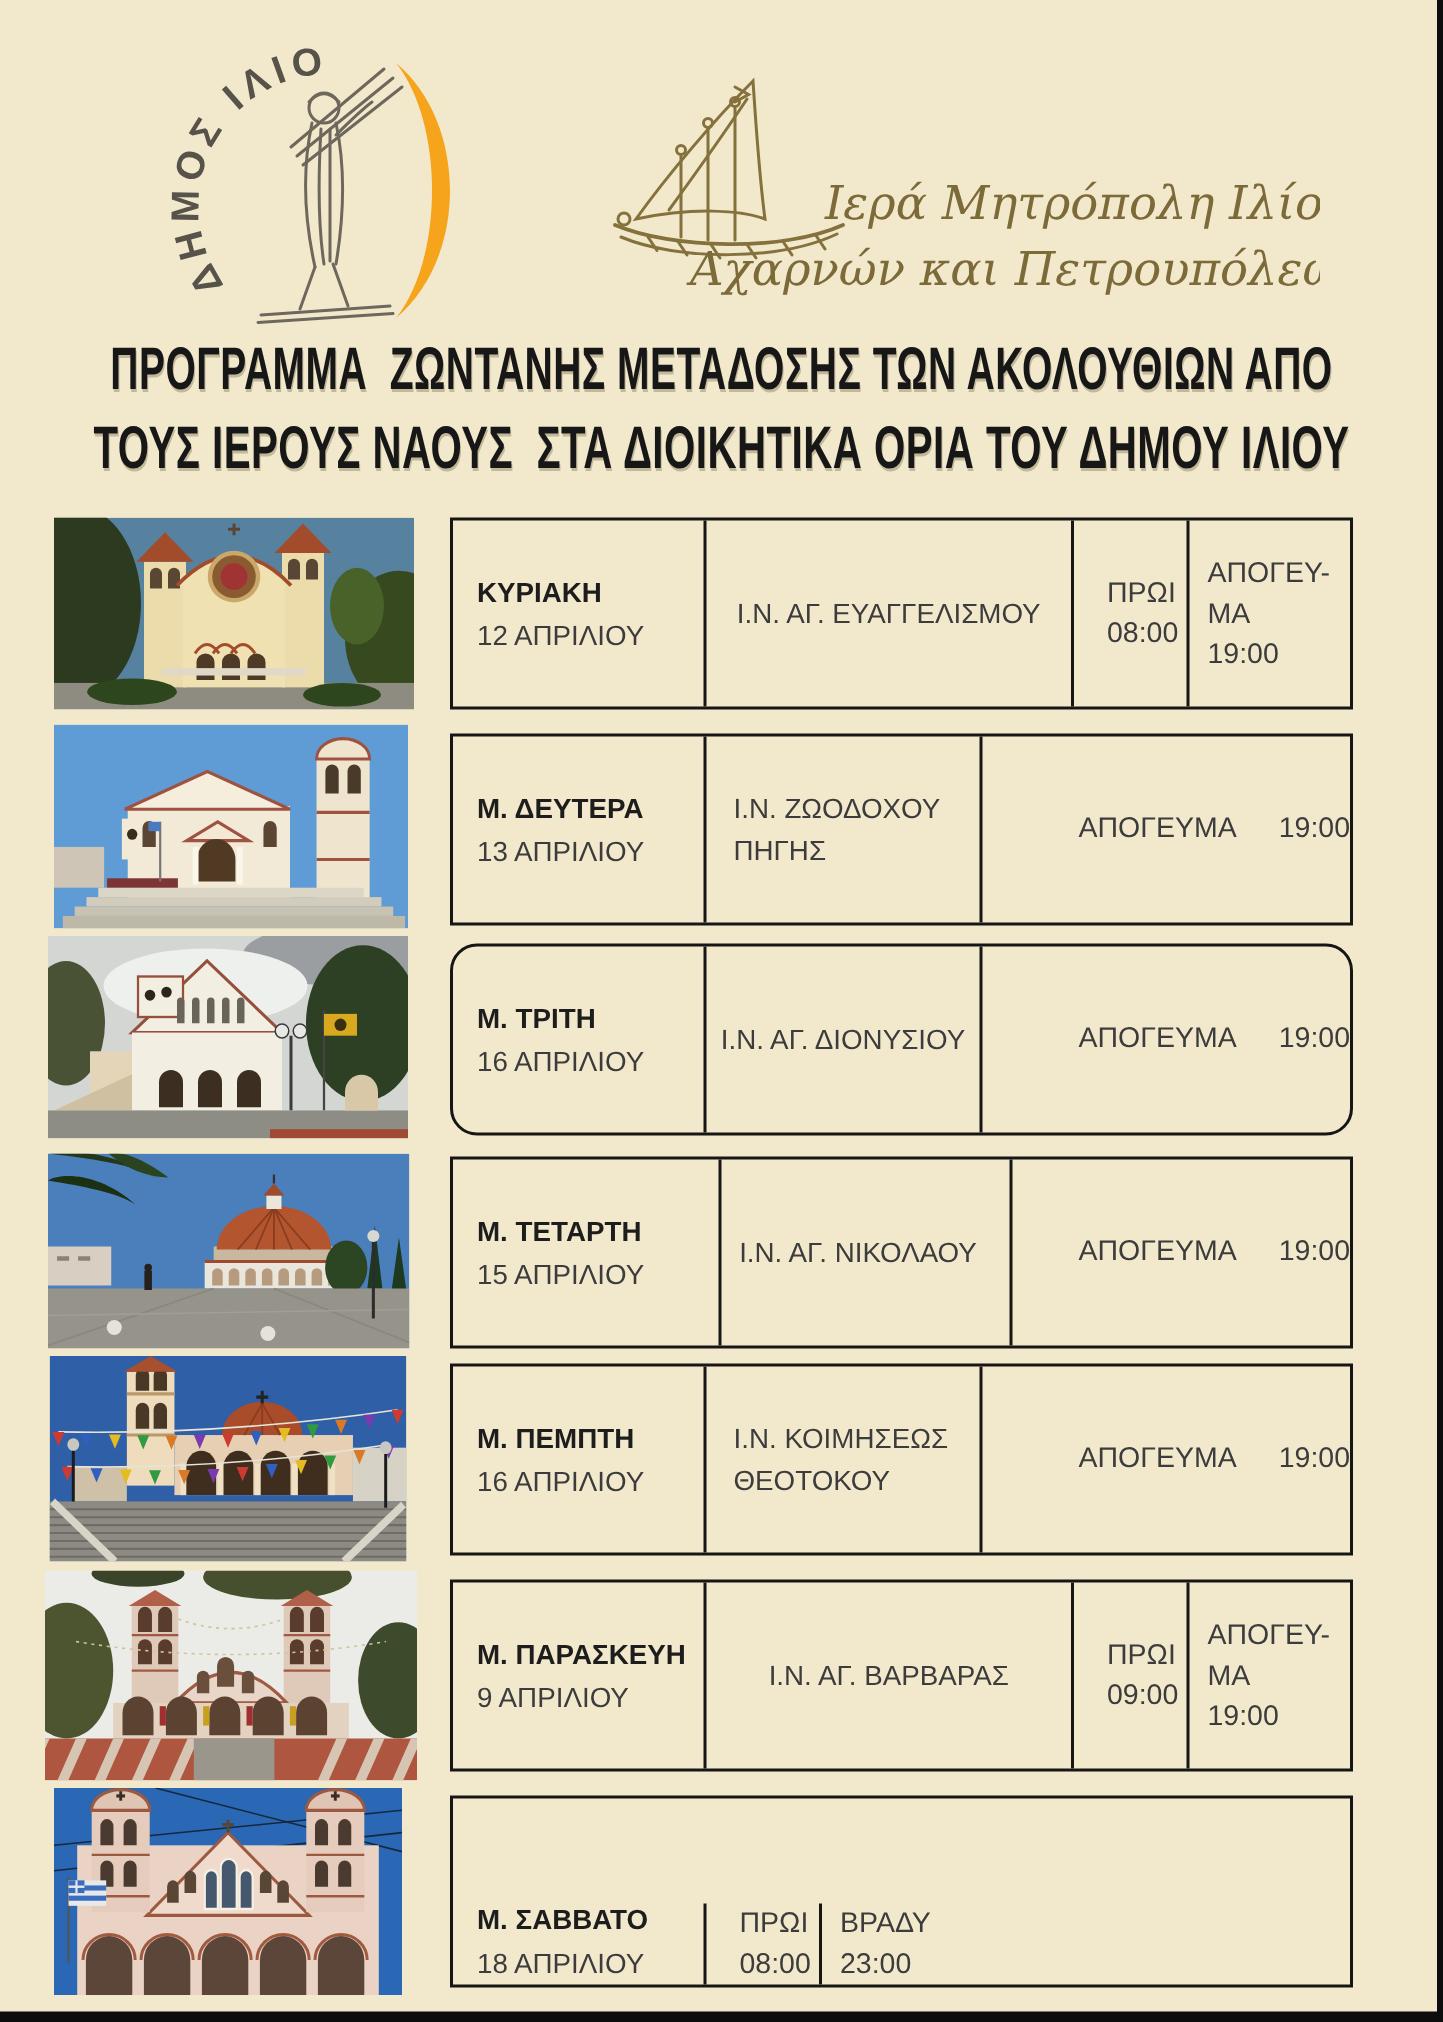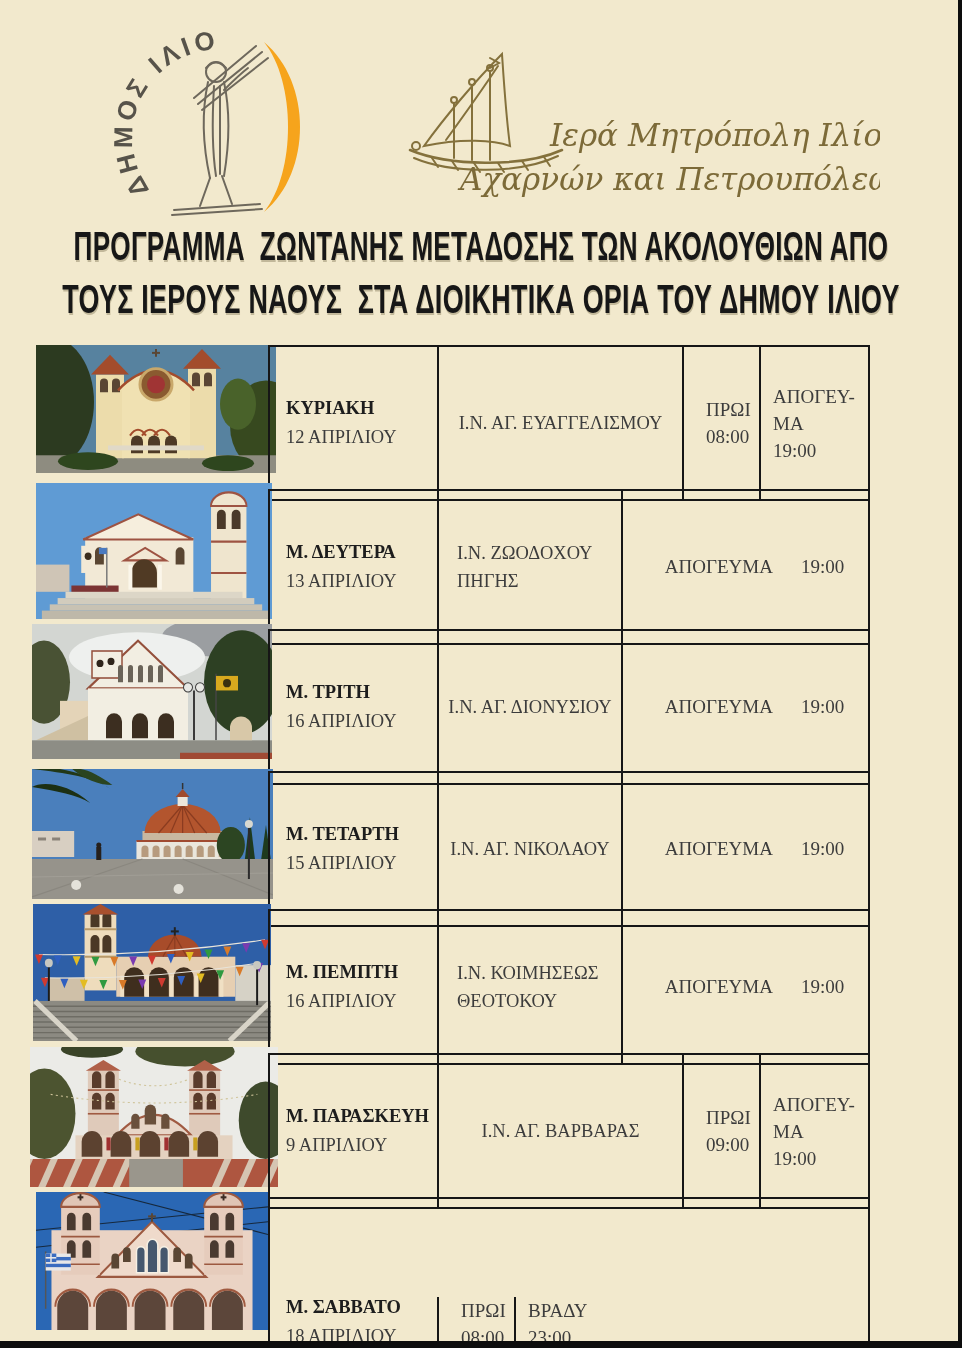--- a/index.html
+++ b/index.html
@@ -17,42 +17,42 @@
   .title-line > span{
     position:absolute;left:50%;white-space:pre;
     font-weight:bold;font-size:40px;color:#171717;letter-spacing:.5px;
     transform-origin:0 50%;
     text-shadow:1px 2px 0 rgba(115,104,72,.38);
   }
   #title1{top:224px;} #title1 > span{transform:scaleX(.65) translateX(-50%);}
   #title2{top:277px;} #title2 > span{transform:scaleX(.67) translateX(-50%);}
   
   .row-table{
-    position:absolute;left:268px;width:602px;height:156px;
-    display:flex;border:2px solid #161616;box-sizing:border-box;font-family:Liberation Serif, serif;
+    position:absolute;left:300px;width:602px;height:128px;
+    display:flex;border:2px solid #161616;box-sizing:border-box;
   }
   .cell{
     box-sizing:border-box;display:flex;flex-direction:column;justify-content:center;
     color:#3c3c3c;font-size:19px;
   }
   .cell + .cell{border-left:2px solid #161616;}
   .day-cell{width:167px;flex:none;padding-left:16px;line-height:29px;white-space:nowrap;}
   .day-name{font-weight:bold;color:#1d1d1d;font-size:18.5px;}
   .day-date{font-size:18.5px;}
   .church-cell{font-size:18.5px;line-height:28px;}
   .church-cell.wide{width:245px;flex:none;}
   .church-cell.narrow{width:184px;flex:none;}
   .church-cell.center{align-items:center;text-align:center;}
   .church-cell.center .church-text{white-space:nowrap;}
   .church-cell.left{padding-left:18px;}
   .church-cell.left .church-text{display:inline-block;max-width:178px;}
   .time-cell{line-height:27px;}
   .time-cell.t0{width:77px;flex:none;padding-left:22px;}
   .time-cell.t1{flex:1;padding-left:12px;padding-right:3px;}
-  .time-merged{flex:1;flex-direction:row;align-items:center;padding-left:18px;white-space:nowrap;}
+  .time-merged{flex:1;flex-direction:row;align-items:center;padding-left:18px;white-space:nowrap;justify-content:flex-end;}
   .time-merged .tval{margin-left:28px;}
   
   .photo{position:absolute;overflow:hidden;}
   .photo svg{display:block;}
   
   #edge-right{position:absolute;top:0;bottom:0;left:958px;width:4px;background:#0d0d0d;}
   #edge-bottom{position:absolute;left:0;right:0;top:1341px;height:7px;background:#0d0d0d;}
 </style>
 </head>
 <body>
@@ -235,21 +235,21 @@
         <circle cx="156" cy="61" r="4.5" fill="#e8e8e4" stroke="#3a3a3a" stroke-width="1"></circle>
         <circle cx="168" cy="61" r="4.5" fill="#e8e8e4" stroke="#3a3a3a" stroke-width="1"></circle>
         <line x1="184" y1="48" x2="184" y2="112" stroke="#444444" stroke-width="1.5"></line>
         <rect x="184" y="50" width="22" height="14" fill="#d8a91e"></rect>
         <circle cx="195" cy="57" r="4" fill="#3a2f10"></circle>
         <rect x="0" y="112" width="240" height="18" fill="#8d8d85"></rect>
         <rect x="148" y="124" width="92" height="6" fill="#a04a34"></rect>
         <path d="M198,112 v-12 a11,11 0 0 1 22,0 v12 z" fill="#d8c8a8"></path>
       </svg>
     </div>
-    <div class="row-table" style="top: 629px;">
+    <div class="row-table" style="top: 629px; border-radius: 18px;">
       <div class="cell day-cell">
         <div class="day-name">Μ. ΤΡΙΤΗ</div>
         <div class="day-date">16 ΑΠΡΙΛΙΟΥ</div>
       </div>
       <div class="cell church-cell center narrow">
         <span class="church-text">Ι.Ν. ΑΓ. ΔΙΟΝΥΣΙΟΥ</span>
       </div>
       <div class="cell time-merged">
         <span>ΑΠΟΓΕΥΜΑ</span>
         <span class="tval">19:00</span>
@@ -292,21 +292,21 @@
         <line x1="240" y1="126" x2="150" y2="90" stroke="#8a877f" stroke-width="1.2"></line>
         <line x1="0" y1="108" x2="240" y2="104" stroke="#a19e96" stroke-width="1"></line>
         <circle cx="44" cy="116" r="5" fill="#e4e2da"></circle>
         <circle cx="146" cy="120" r="5" fill="#e4e2da"></circle>
         <line x1="216" y1="58" x2="216" y2="110" stroke="#2c2c2c" stroke-width="2"></line>
         <circle cx="216" cy="55" r="4" fill="#d8d8d0"></circle>
         <rect x="64" y="78" width="5" height="13" fill="#26201c"></rect>
         <circle cx="66.5" cy="76" r="2.5" fill="#26201c"></circle>
       </svg>
     </div>
-    <div class="row-table" style="top: 771px;">
+    <div class="row-table" style="top: 771px; gap: 10px;">
       <div class="cell day-cell">
         <div class="day-name">Μ. ΤΕΤΑΡΤΗ</div>
         <div class="day-date">15 ΑΠΡΙΛΙΟΥ</div>
       </div>
       <div class="cell church-cell center narrow">
         <span class="church-text">Ι.Ν. ΑΓ. ΝΙΚΟΛΑΟΥ</span>
       </div>
       <div class="cell time-merged">
         <span>ΑΠΟΓΕΥΜΑ</span>
         <span class="tval">19:00</span>

